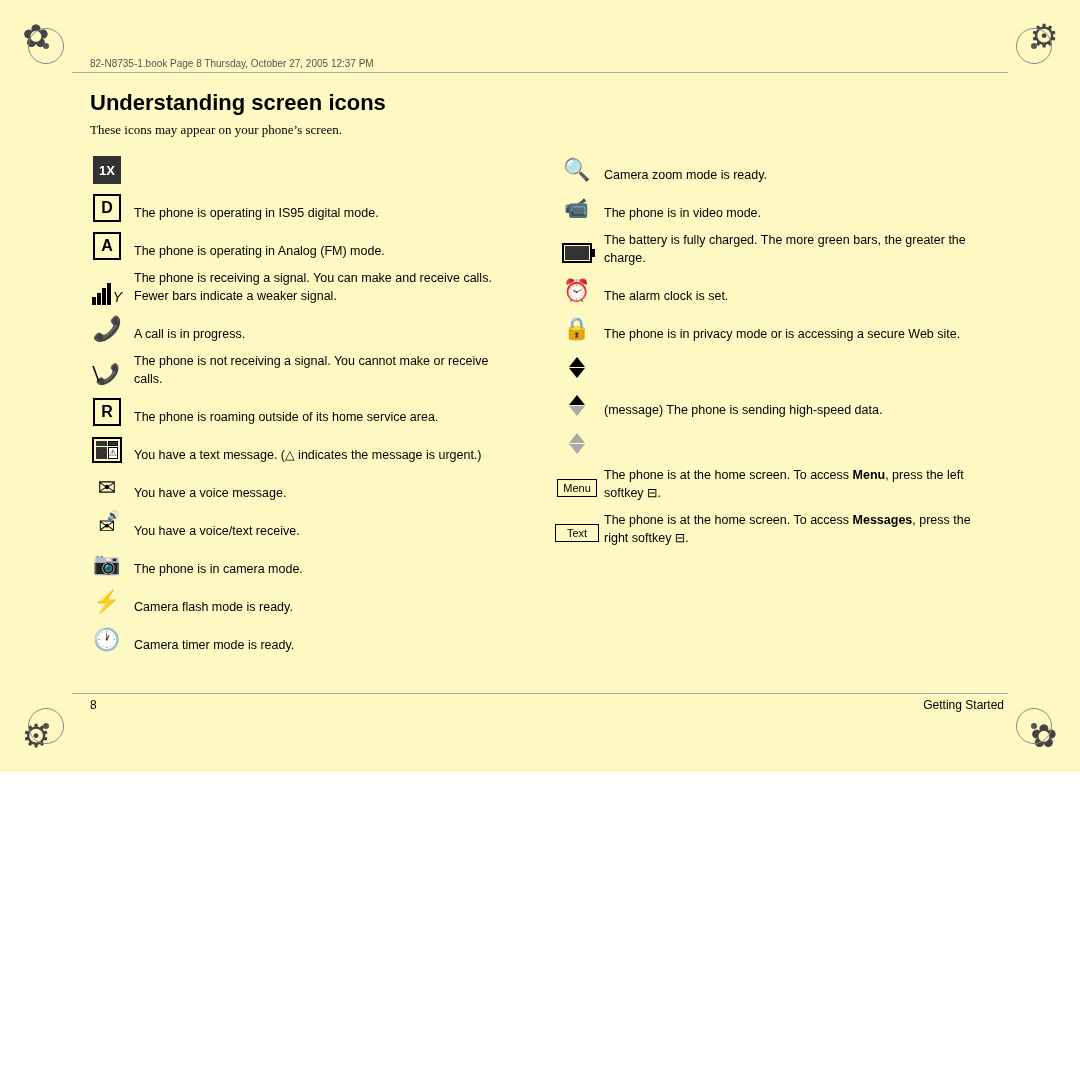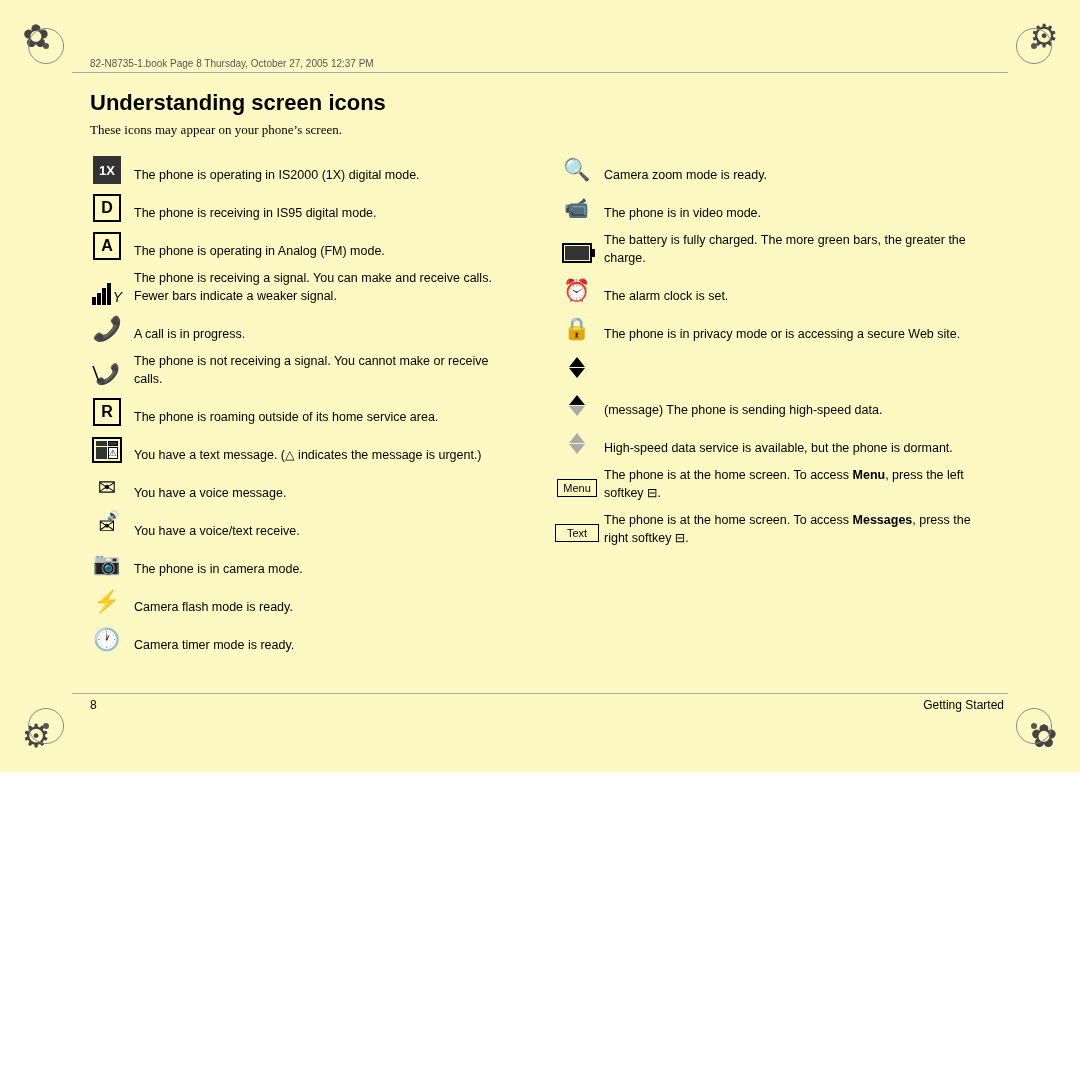--- a/index.html
+++ b/index.html
@@ -194,28 +194,27 @@
     <div class="subtitle">These icons may appear on your phone’s screen.</div>
 
     <div class="columns">
 
       <div class="col-left">
 
         <div class="icon-row">
           <div class="icon-cell">
             <div style="width:28px;height:28px;background:#333;color:#fff;font-size:13px;font-weight:bold;font-family:Arial,sans-serif;display:flex;align-items:center;justify-content:center;">1X</div>
           </div>
-          <div class="icon-text">The phone is operating in IS2000 (1X) digital mode.</div>
         </div>
 
         <div class="icon-row">
           <div class="icon-cell">
             <div style="width:28px;height:28px;border:2px solid #000;font-weight:bold;font-size:16px;font-family:Arial,sans-serif;display:flex;align-items:center;justify-content:center;">D</div>
           </div>
-          <div class="icon-text">The phone is receiving in IS95 digital mode.</div>
+          <div class="icon-text">The phone is operating in IS95 digital mode.</div>
         </div>
 
         <div class="icon-row">
           <div class="icon-cell">
             <div style="width:28px;height:28px;border:2px solid #000;font-weight:bold;font-size:16px;font-family:Arial,sans-serif;display:flex;align-items:center;justify-content:center;">A</div>
           </div>
           <div class="icon-text">The phone is operating in Analog (FM) mode.</div>
         </div>
 
         <div class="icon-row">
@@ -366,21 +365,20 @@
         </div>
 
 
         <div class="icon-row">
           <div class="icon-cell">
             <div style="display:flex;flex-direction:column;align-items:center;gap:1px;">
               <div style="width:0;height:0;border-left:8px solid transparent;border-right:8px solid transparent;border-bottom:10px solid #aaa;"></div>
               <div style="width:0;height:0;border-left:8px solid transparent;border-right:8px solid transparent;border-top:10px solid #aaa;"></div>
             </div>
           </div>
-          <div class="icon-text">High-speed data service is available, but the phone is dormant.</div>
         </div>
 
         <div class="icon-row">
           <div class="icon-cell">
             <div style="border:1.5px solid #000;padding:2px 5px;font-size:11px;font-family:Arial,sans-serif;white-space:nowrap;">Menu</div>
           </div>
           <div class="icon-text">The phone is at the home screen. To access <b>Menu</b>, press the left softkey ⊟.</div>
         </div>
 
         <div class="icon-row">

